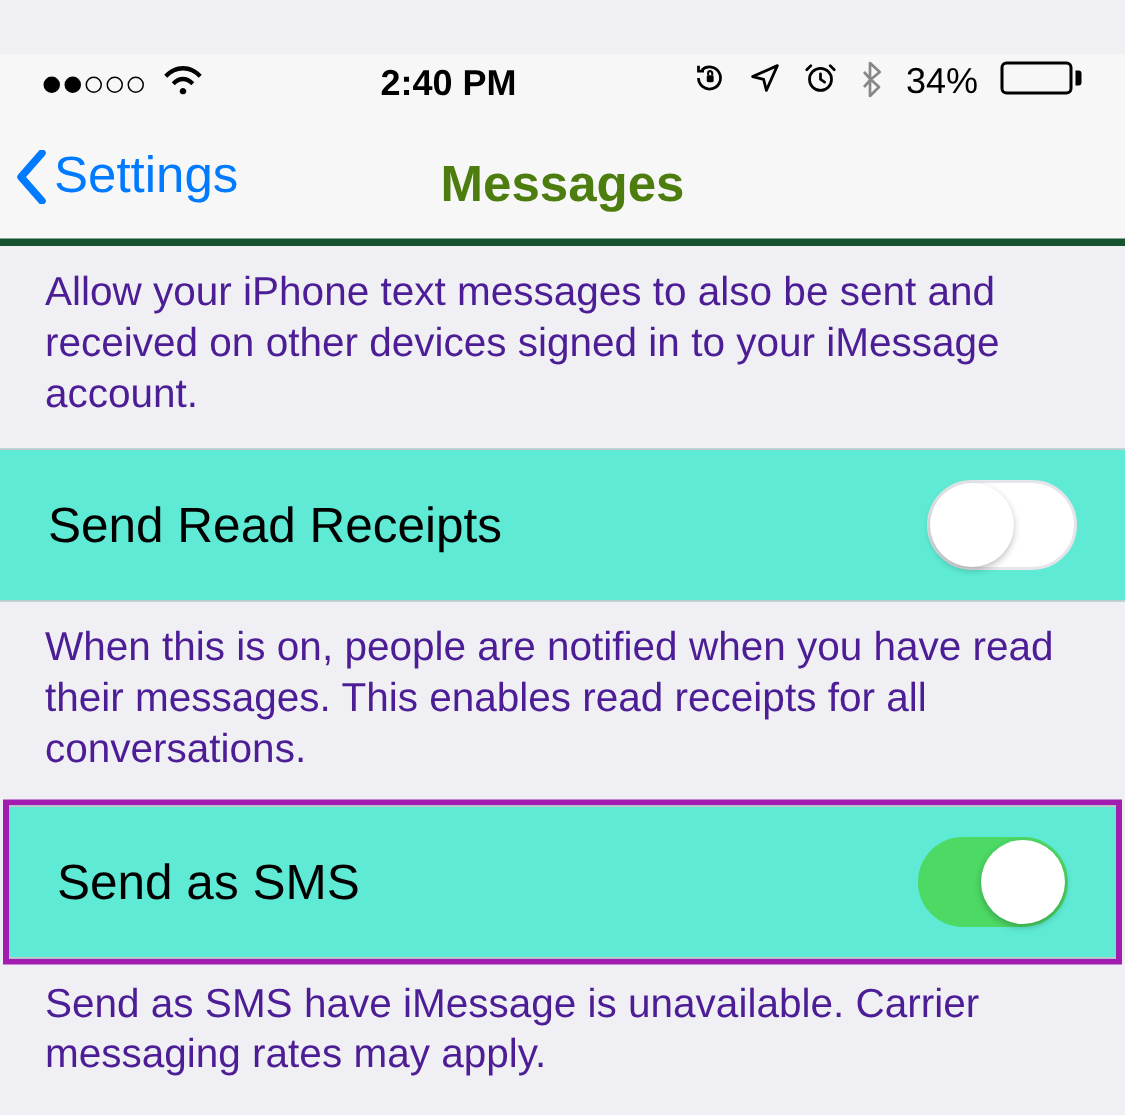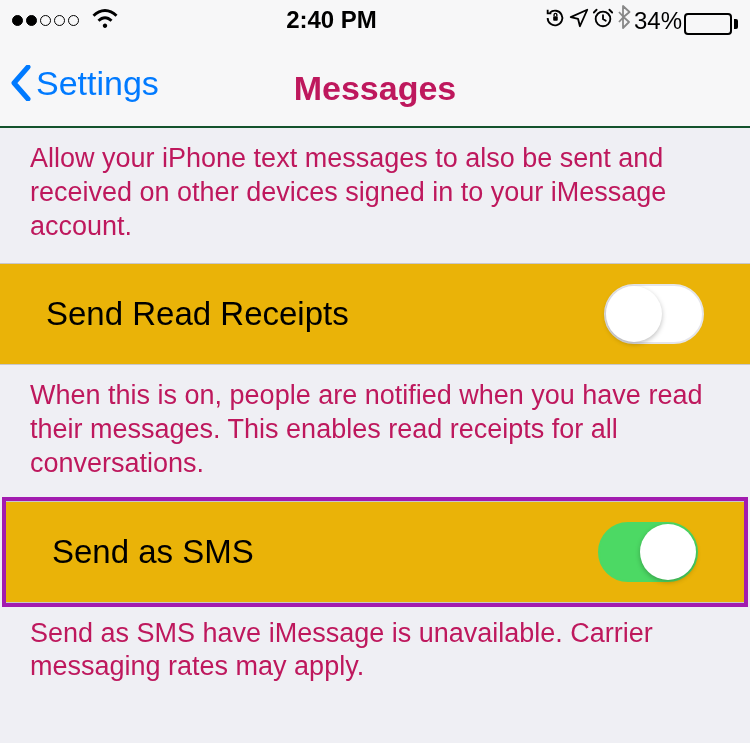--- a/index.html
+++ b/index.html
@@ -13,24 +13,25 @@
       height: 743px;
       background: #efeff4;
       overflow: hidden;
     }
     
     .status-bar {
       height: 40px;
       display: flex;
       align-items: center;
       justify-content: space-between;
-      padding: 0 12px;
+      padding: 0 29px;
       background: #f7f7f8;
       font-size: 24px;
       color: #000;
+      margin-top: 36px;
     }
     .status-left {
       display: flex;
       align-items: center;
       gap: 6px;
     }
     .signal-dots {
       display: flex;
       gap: 3px;
       align-items: center;
@@ -46,22 +47,22 @@
     }
     .wifi-icon {
       margin-left: 6px;
     }
     .status-center {
       font-weight: 600;
       font-size: 24px;
     }
     .status-right {
       display: flex;
-      align-items: flex-end;
-      gap: 2px;
+      align-items: flex-start;
+      gap: 15px;
     }
     .battery-percent {
       font-size: 24px;
     }
     .battery {
       display: inline-flex;
       align-items: center;
     }
     .battery-body {
       width: 48px;
@@ -81,21 +82,21 @@
       width: 4px;
       height: 10px;
       background: #000;
       border-radius: 0 2px 2px 0;
       margin-left: 2px;
     }
     
     .nav-bar {
       height: 88px;
       background: #f7f7f8;
-      border-bottom: 2px solid #14532d;
+      border-bottom: 5px solid #14532d;
       display: flex;
       align-items: center;
       position: relative;
       padding: 0 10px;
     }
     .back-button {
       display: flex;
       align-items: center;
       color: #007aff;
       font-size: 34px;
@@ -105,36 +106,36 @@
     .back-chevron {
       width: 22px;
       height: 36px;
     }
     .nav-title {
       position: absolute;
       left: 50%;
       transform: translateX(-50%);
       font-size: 34px;
       font-weight: 600;
-      color: #be185d;
+      color: #4d7c0f;
       margin-top: 11px;
     }
     
     .footer-text {
       padding: 14px 30px 20px 30px;
       font-size: 27px;
       line-height: 1.25;
-      color: #be185d;
+      color: #4c1d95;
     }
     
     .row {
-      background: #eab308;
+      background: #5eead4;
       border-top: 1px solid #c8c7cc;
       border-bottom: 1px solid #c8c7cc;
-      padding: 20px 46px;
+      padding: 20px 32px;
       display: flex;
       align-items: center;
       justify-content: space-between;
     }
     .row-label {
       font-size: 33px;
       color: #000;
     }
     
     .toggle {

